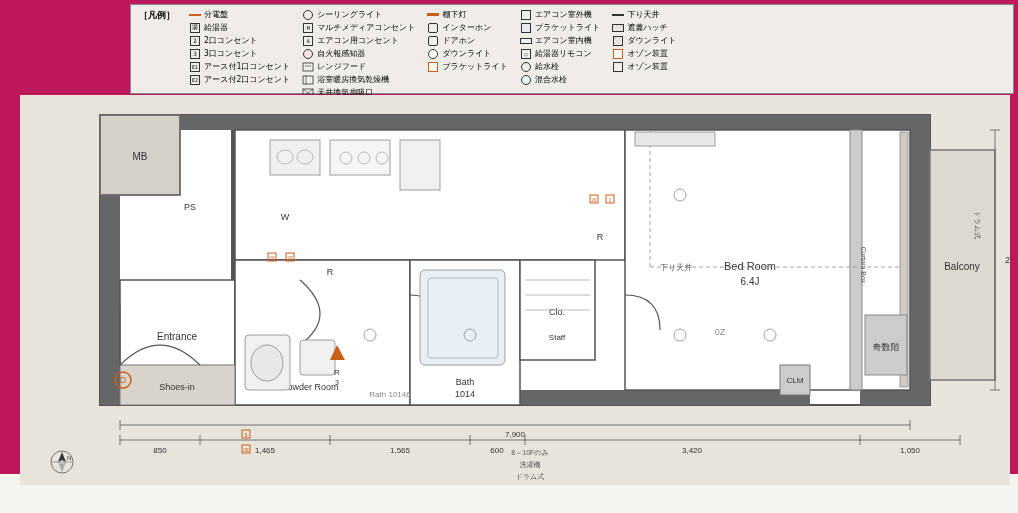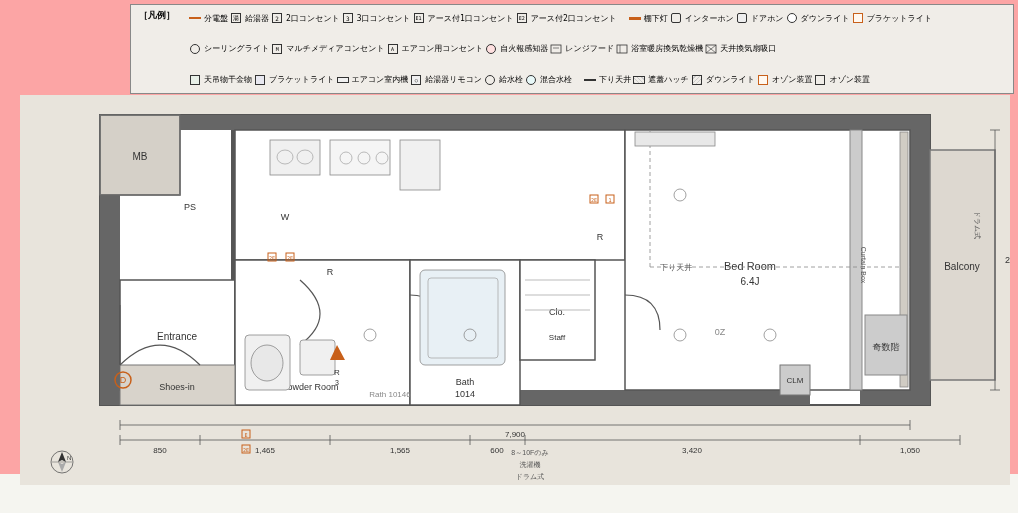--- a/index.html
+++ b/index.html
@@ -9,21 +9,21 @@
       background: #f5f5f0;
       font-family: 'MS Gothic', 'Meiryo', monospace;
       font-size: 9px;
       overflow: hidden;
       position: relative;
     }
 
     .main-container {
       width: 1018px;
       height: 474px;
-      background: #fca5a5;
+      background: #be185d;
       position: relative;
     }
 
     
     .legend {
       position: absolute;
       top: 4px;
       left: 130px;
       right: 4px;
       height: 90px;
@@ -45,21 +45,21 @@
 
     .legend-columns {
       display: flex;
       flex-direction: row;
       gap: 12px;
       flex-wrap: wrap;
     }
 
     .legend-col {
       display: flex;
-      flex-direction: row;
+      flex-direction: column;
       gap: 2px;
       min-width: 70px;
     }
 
     .legend-item {
       display: flex;
       align-items: center;
       gap: 3px;
       font-size: 8px;
       white-space: nowrap;
@@ -120,53 +120,20 @@
           <div class="legend-icon">
               <div style="width:10px;height:10px;border:1px solid #333;font-size:5px;display:flex;align-items:center;justify-content:center;">E2</div>
             </div>
           <span>アース付2口コンセント</span>
         </div>
       </div>
 
       <div class="legend-col">
         <div class="legend-item">
           <div class="legend-icon">
-              <div style="width:14px;height:3px;background:#c8601a;"></div>
-            </div>
-          <span>棚下灯</span>
-        </div>
-        <div class="legend-item">
-          <div class="legend-icon">
-              <div style="width:10px;height:10px;border:1px solid #333;border-radius:2px;"></div>
-            </div>
-          <span>インターホン</span>
-        </div>
-        <div class="legend-item">
-          <div class="legend-icon">
-              <div style="width:10px;height:10px;border:1px solid #333;border-radius:2px;background:#eee;"></div>
-            </div>
-          <span>ドアホン</span>
-        </div>
-        <div class="legend-item">
-          <div class="legend-icon">
-              <div style="width:10px;height:10px;border-radius:50%;border:1px solid #333;background:#fff;"></div>
-            </div>
-          <span>ダウンライト</span>
-        </div>
-        <div class="legend-item">
-          <div class="legend-icon">
-              <div style="width:10px;height:10px;border:1px solid #c8601a;background:#fff8f0;"></div>
-            </div>
-          <span>ブラケットライト</span>
-        </div>
-      </div>
-
-      <div class="legend-col">
-        <div class="legend-item">
-          <div class="legend-icon">
               <div style="width:10px;height:10px;border-radius:50%;border:1px solid #333;"></div>
             </div>
           <span>シーリングライト</span>
         </div>
         <div class="legend-item">
           <div class="legend-icon">
               <div style="width:10px;height:10px;border:1px solid #333;font-size:5px;display:flex;align-items:center;justify-content:center;">M</div>
             </div>
           <span>マルチメディアコンセント</span>
         </div>
@@ -208,23 +175,56 @@
                 <line x1="11" y1="1" x2="1" y2="9" stroke="#333" stroke-width="0.6"></line>
               </svg>
             </div>
           <span>天井換気扇吸口</span>
         </div>
       </div>
 
       <div class="legend-col">
         <div class="legend-item">
           <div class="legend-icon">
+              <div style="width:14px;height:3px;background:#c8601a;"></div>
+            </div>
+          <span>棚下灯</span>
+        </div>
+        <div class="legend-item">
+          <div class="legend-icon">
+              <div style="width:10px;height:10px;border:1px solid #333;border-radius:2px;"></div>
+            </div>
+          <span>インターホン</span>
+        </div>
+        <div class="legend-item">
+          <div class="legend-icon">
+              <div style="width:10px;height:10px;border:1px solid #333;border-radius:2px;background:#eee;"></div>
+            </div>
+          <span>ドアホン</span>
+        </div>
+        <div class="legend-item">
+          <div class="legend-icon">
+              <div style="width:10px;height:10px;border-radius:50%;border:1px solid #333;background:#fff;"></div>
+            </div>
+          <span>ダウンライト</span>
+        </div>
+        <div class="legend-item">
+          <div class="legend-icon">
+              <div style="width:10px;height:10px;border:1px solid #c8601a;background:#fff8f0;"></div>
+            </div>
+          <span>ブラケットライト</span>
+        </div>
+      </div>
+
+      <div class="legend-col">
+        <div class="legend-item">
+          <div class="legend-icon">
               <div style="width:10px;height:10px;border:1px solid #333;background:#e8f0e8;"></div>
             </div>
-          <span>天吊物干金物</span>
+          <span>エアコン室外機</span>
         </div>
         <div class="legend-item">
           <div class="legend-icon">
               <div style="width:10px;height:10px;border:1px solid #333;background:#e8e8f0;"></div>
             </div>
           <span>ブラケットライト</span>
         </div>
         <div class="legend-item">
           <div class="legend-icon">
               <div style="width:14px;height:6px;border:1px solid #333;background:#f0f0f0;"></div>

